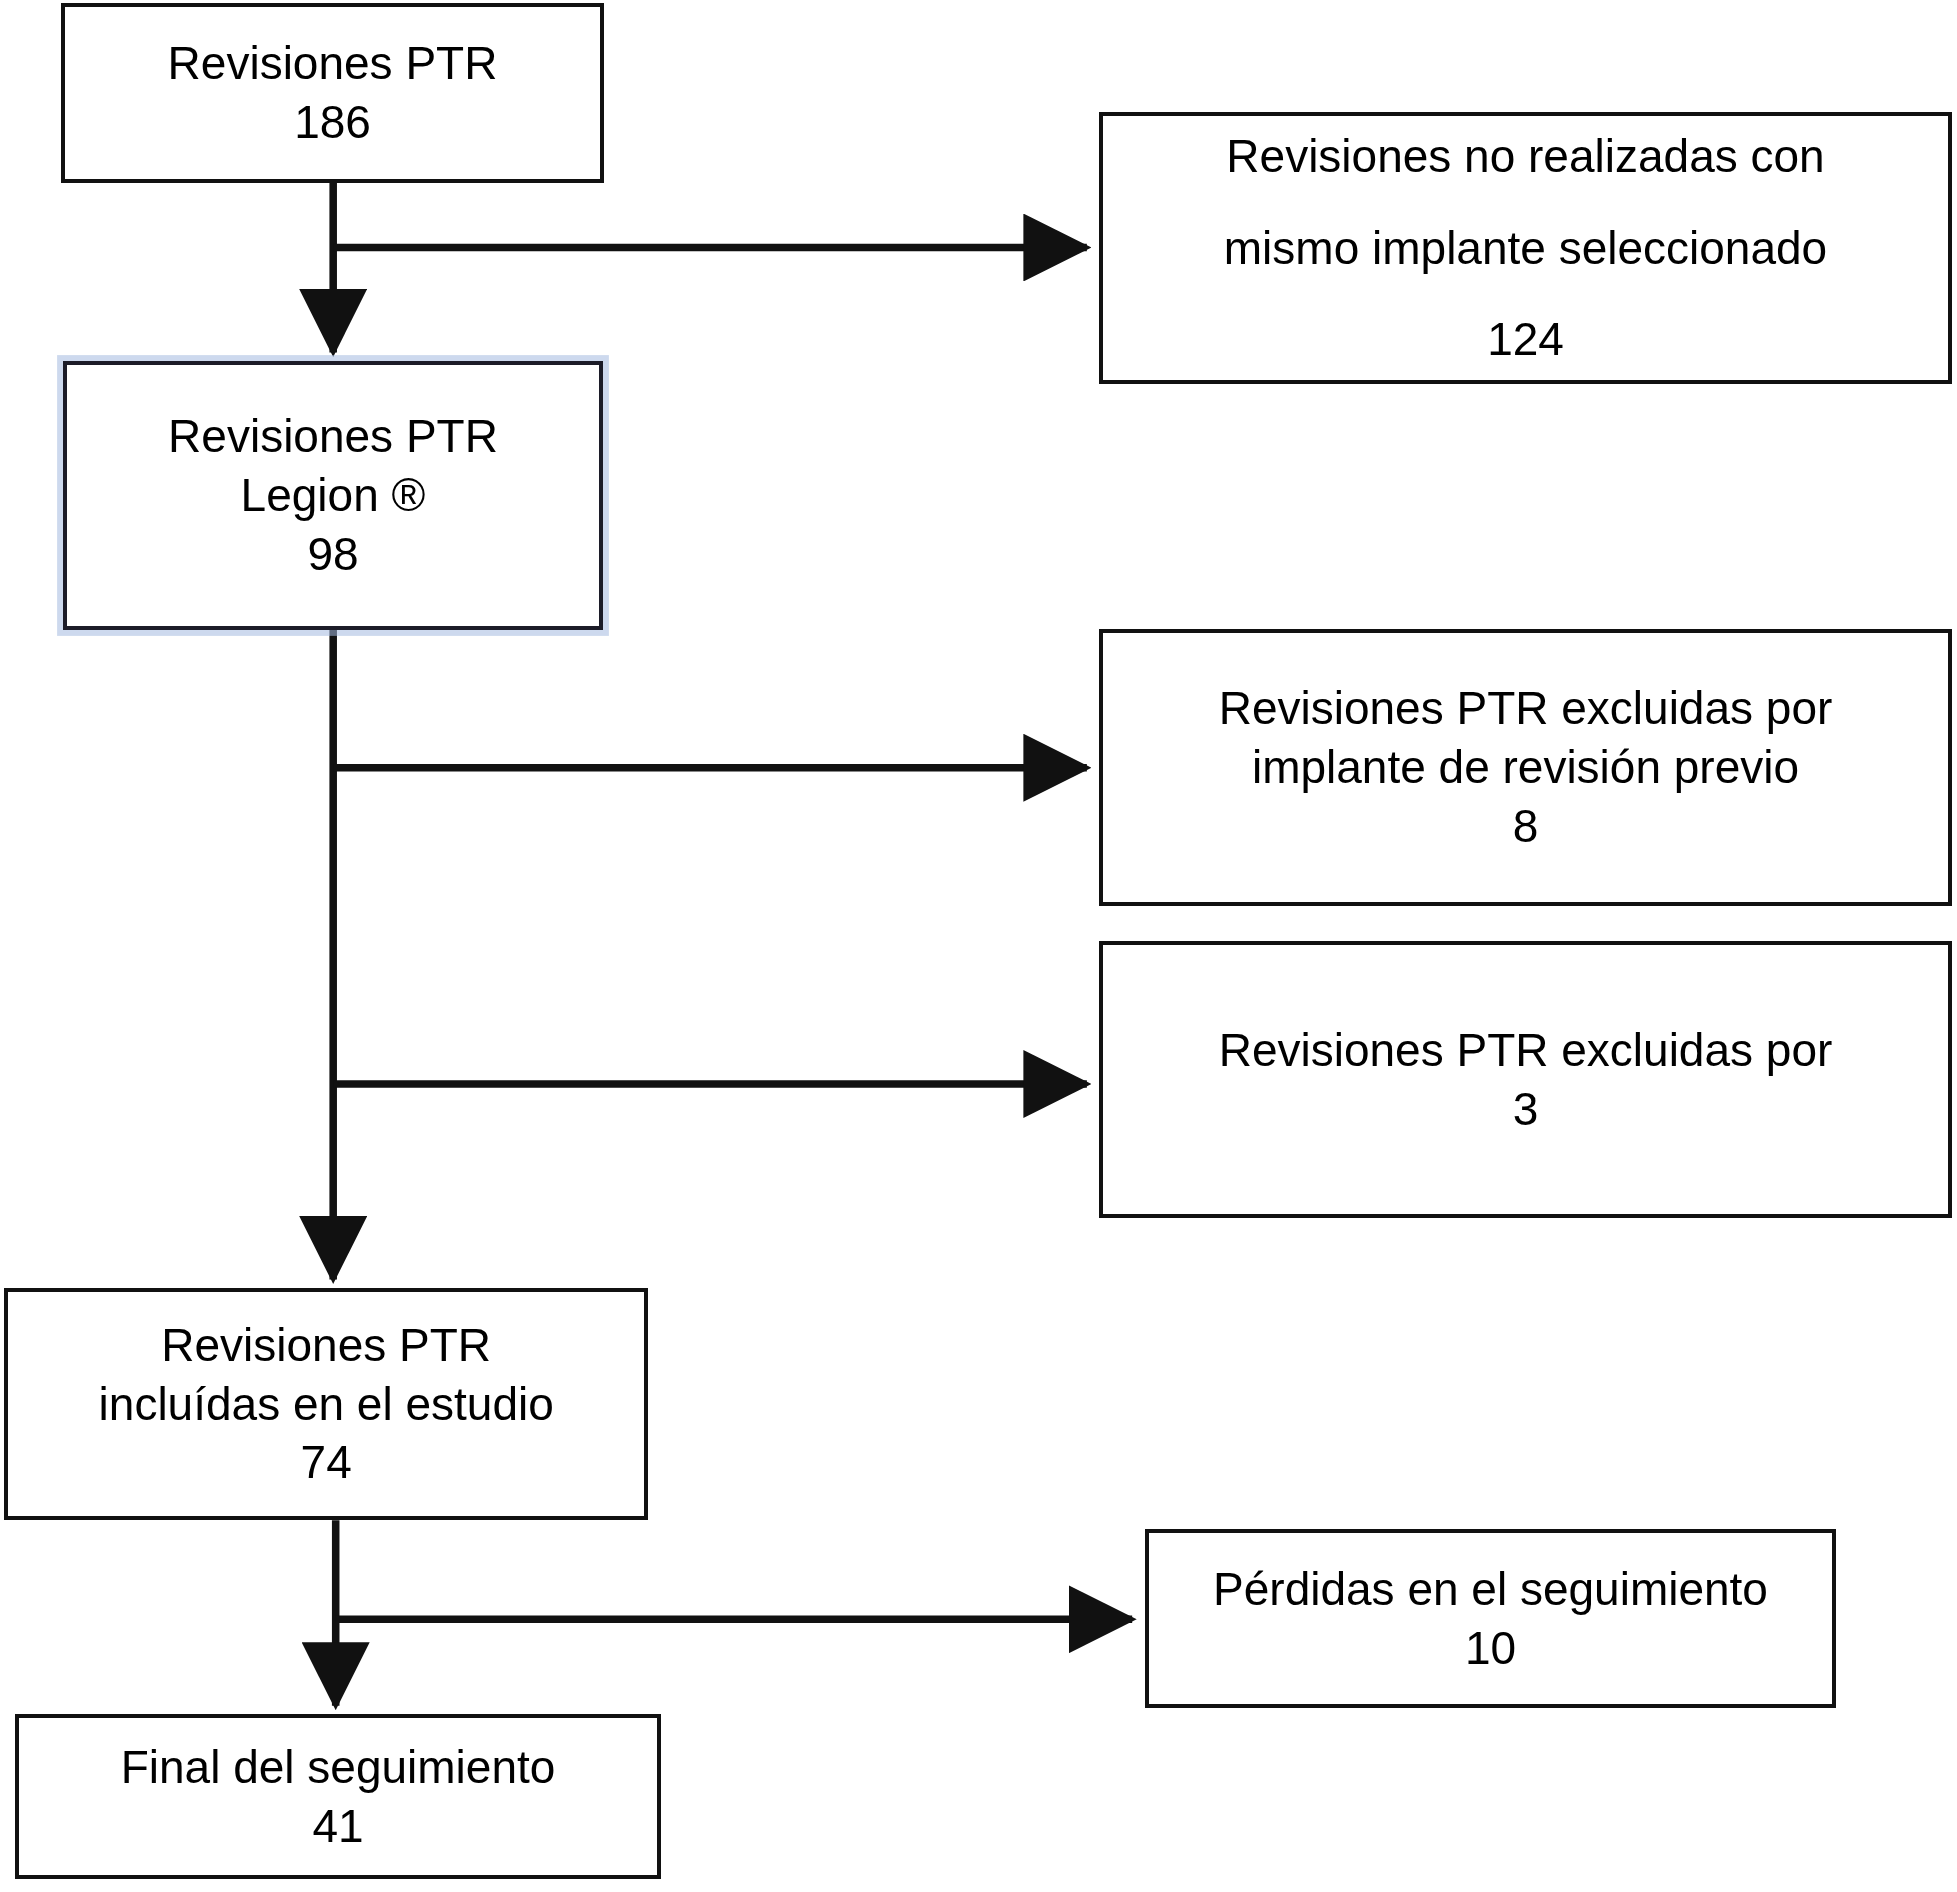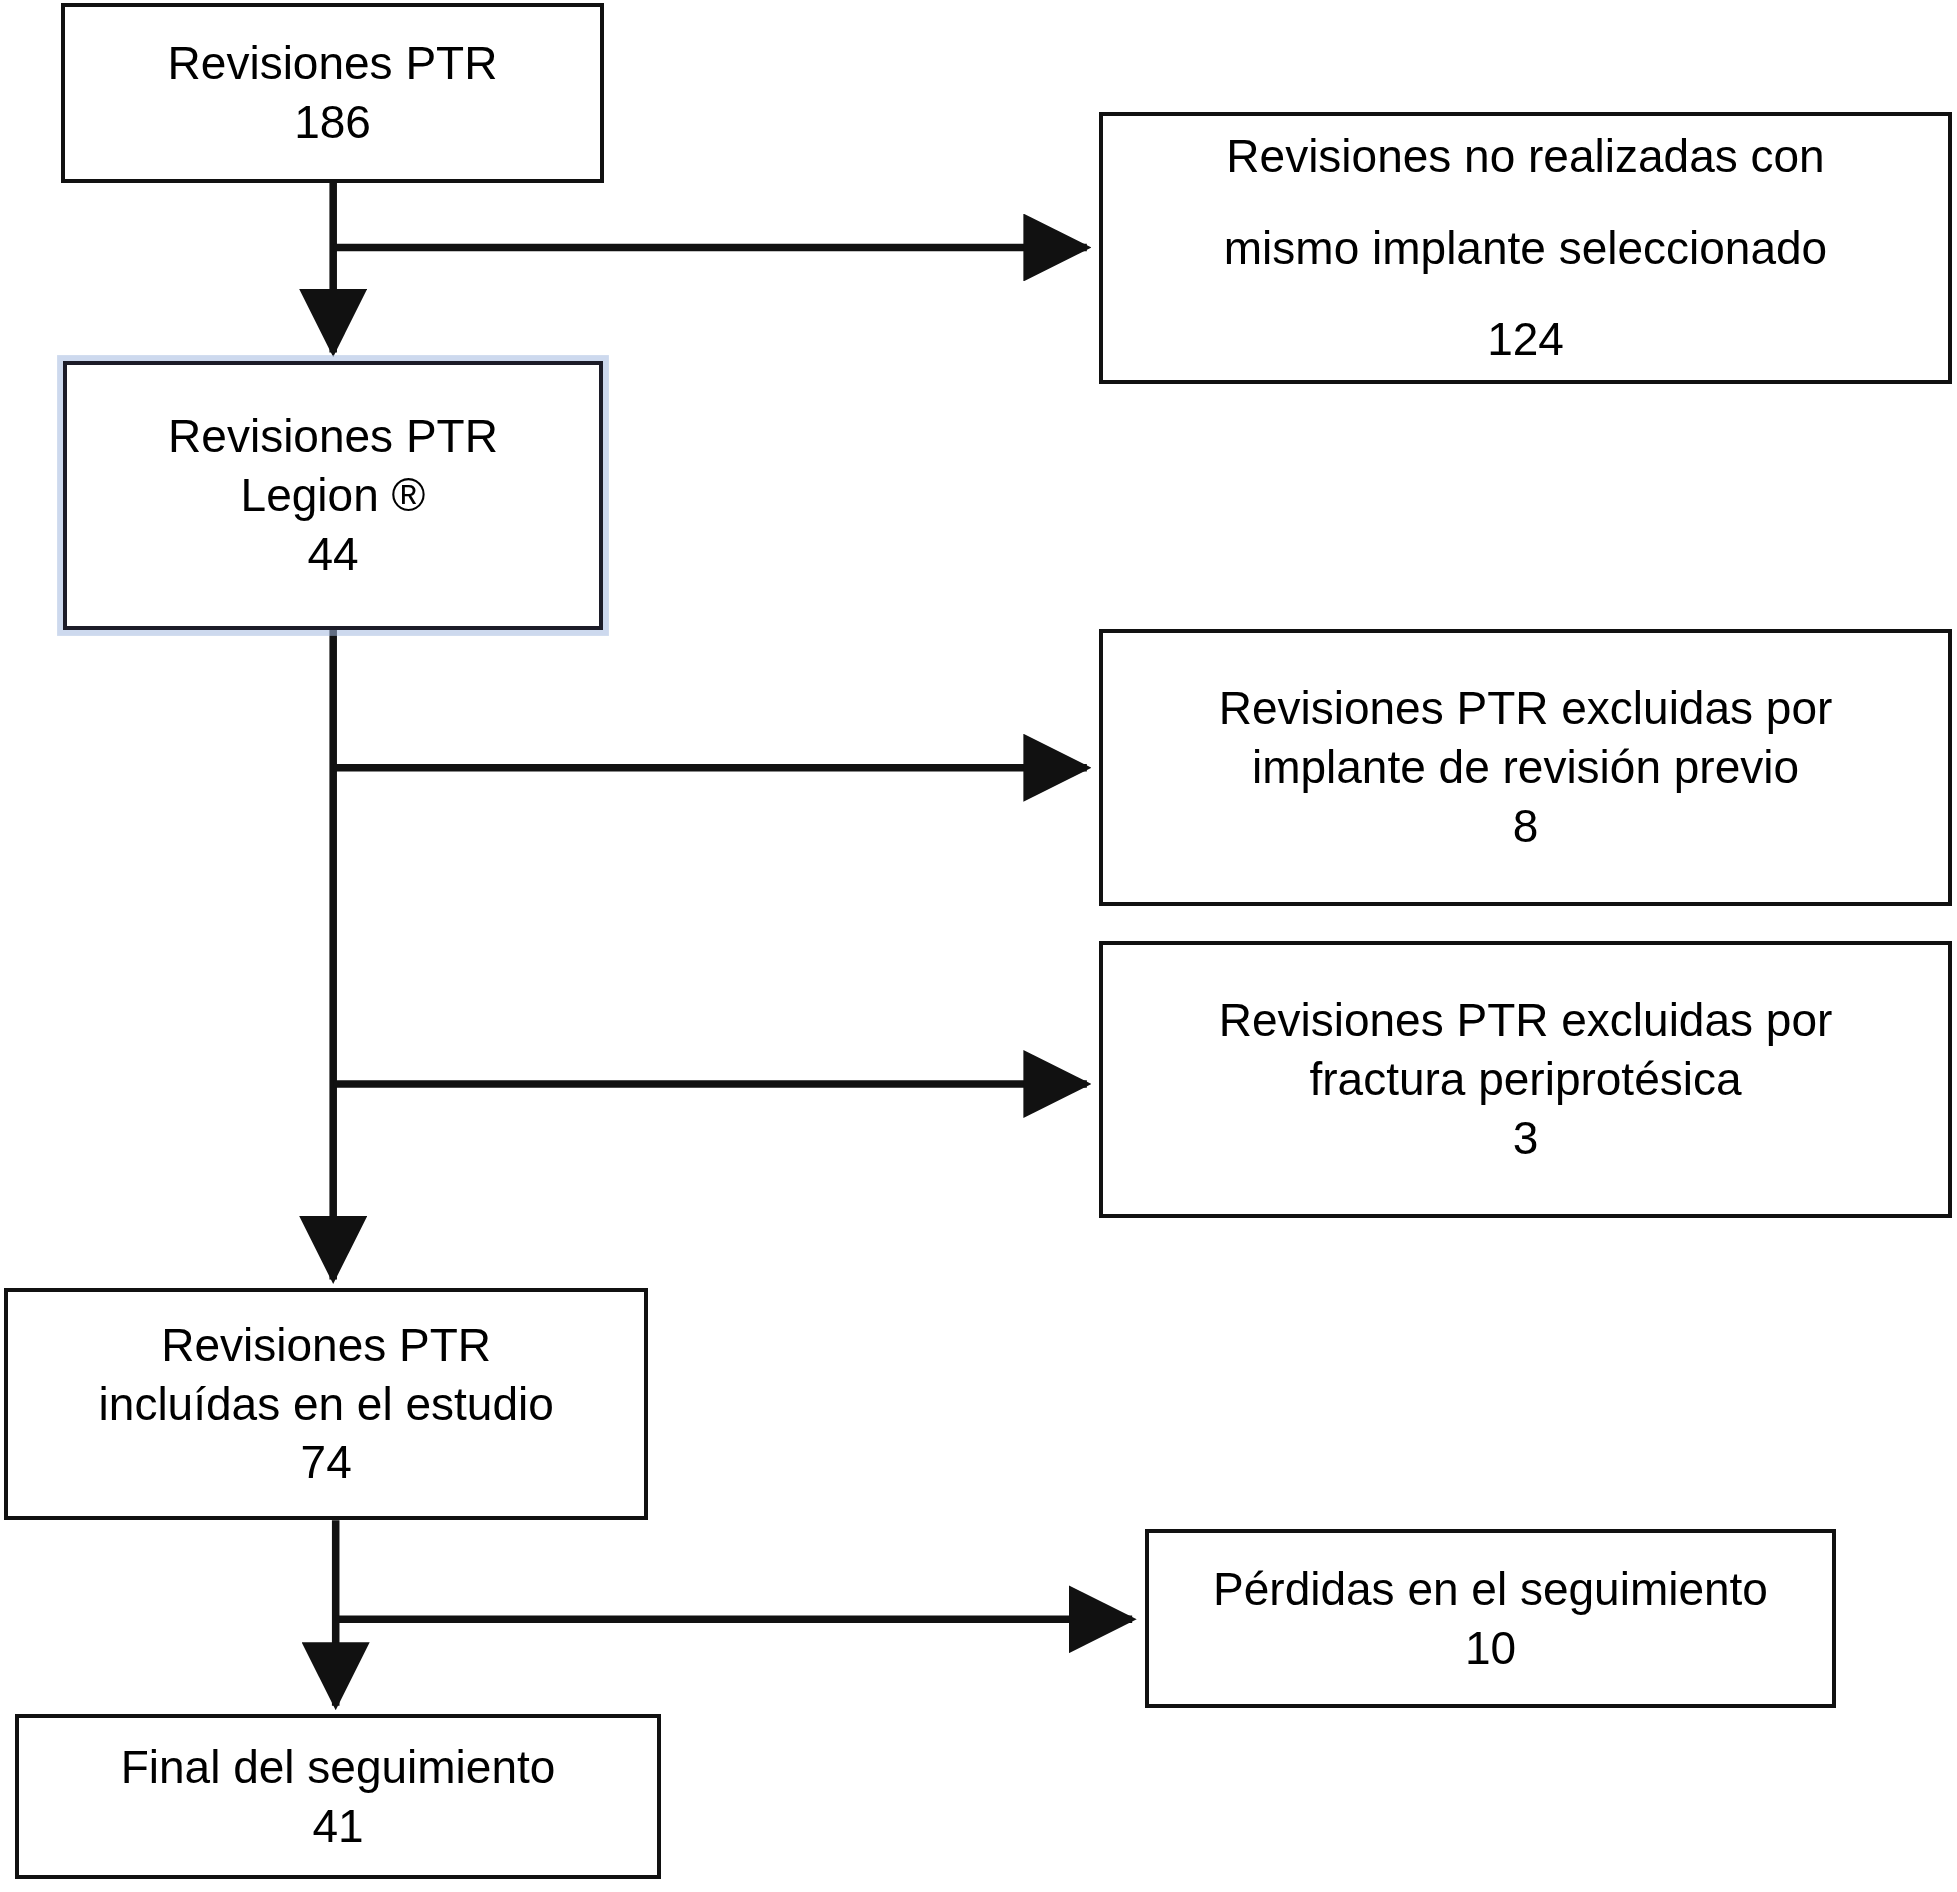--- a/index.html
+++ b/index.html
@@ -88,32 +88,31 @@
 
   <div class="node" style="left:1099px; top:112px; width:853px; height:272px;gap:33px;">
     <span class="line">Revisiones no realizadas con</span>
     <span class="line">mismo implante seleccionado</span>
     <span class="line">124</span>
   </div>
 
   <div class="node highlight" style="left:63px; top:361px; width:540px; height:269px;">
     <span class="line">Revisiones PTR</span>
     <span class="line">Legion ®</span>
-    <span class="line">44</span>
+    <span class="line">98</span>
   </div>
 
   <div class="node" style="left:1099px; top:629px; width:853px; height:277px;">
     <span class="line">Revisiones PTR excluidas por</span>
     <span class="line">implante de revisión previo</span>
     <span class="line">8</span>
   </div>
 
   <div class="node" style="left:1099px; top:941px; width:853px; height:277px;">
     <span class="line">Revisiones PTR excluidas por</span>
-    <span class="line">fractura periprotésica</span>
     <span class="line">3</span>
   </div>
 
   <div class="node" style="left:4.2px; top:1288px; width:644px; height:232px;">
     <span class="line">Revisiones PTR</span>
     <span class="line">incluídas en el estudio</span>
     <span class="line">74</span>
   </div>
 
   <div class="node" style="left:1145px; top:1529px; width:691px; height:179px;text-align:center;">

